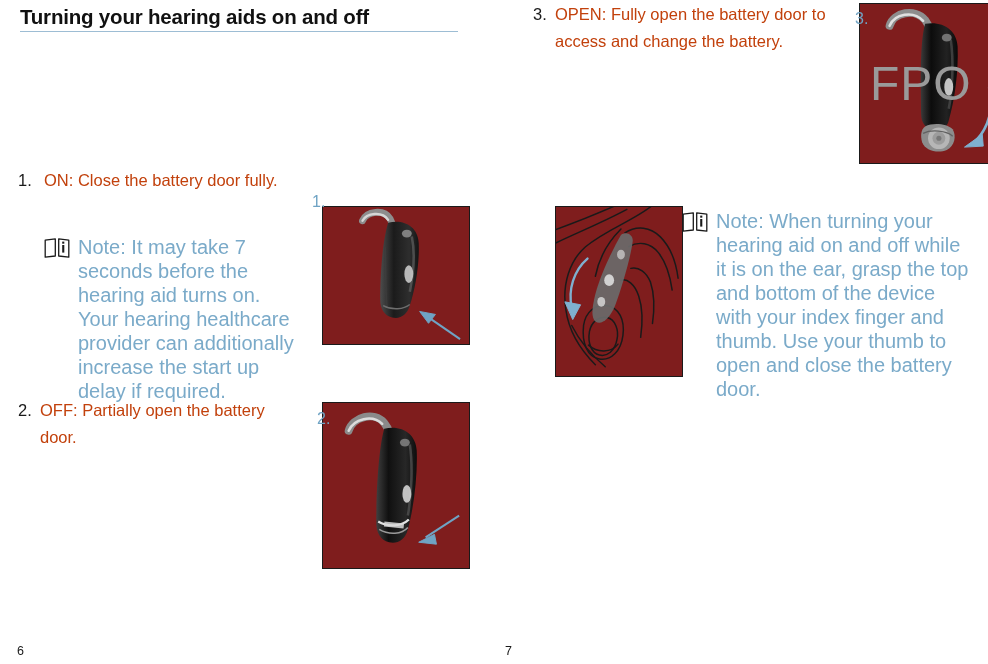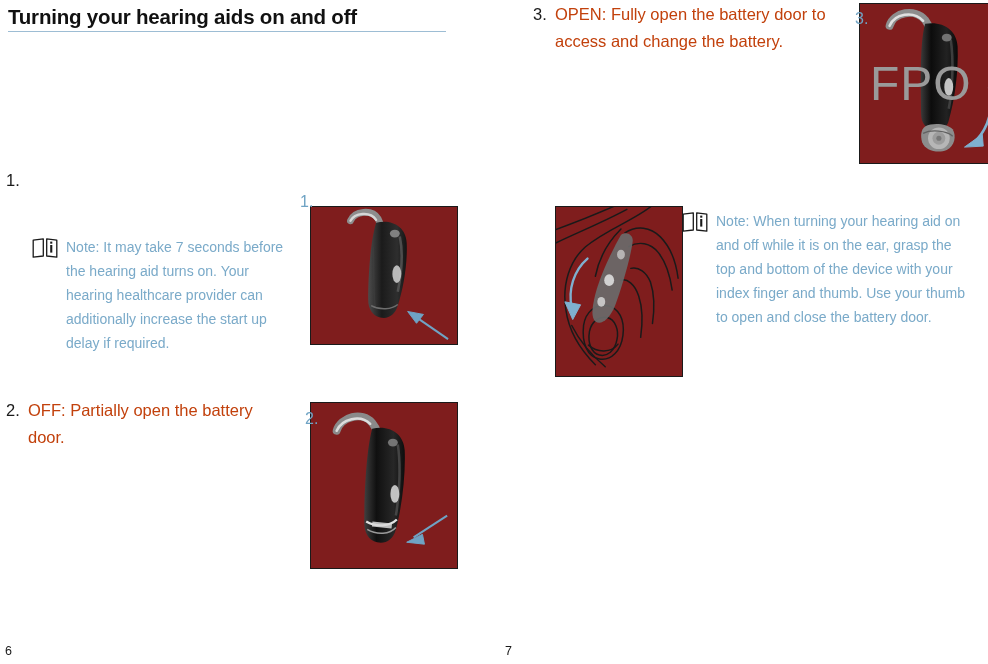--- a/index.html
+++ b/index.html
@@ -16,21 +16,21 @@
     color: #1a1a1a;
     -webkit-font-smoothing: antialiased;
   }
 
   
   .page {
     position: absolute;
     top: 0;
     height: 664px;
   }
-  .page-left  { left: 0;   width: 470px; padding-left: 32px; }
+  .page-left  { left: 12px;   width: 470px; padding-left: 32px; }
   .page-right { left: 518px; width: 470px; }
 
   
   .doc-heading {
     position: absolute;
     left: 8px;
     top: 4px;
     width: 438px;
     font-size: 20.5px;
     font-weight: bold;
@@ -89,21 +89,21 @@
   #step-3 .step-text { width: 278px; }
 
   
   .note {
     position: absolute;
     display: flex;
     align-items: flex-start;
   }
   .note-text {
     color: #7aaac9;
-    font-size: 14px;
+    font-size: 20px;
     line-height: 24px;
   }
   #note-1 { left: 32px; top: 235px; width: 262px; }
   #note-1 .note-text { width: 222px; }
   #note-2 { left: 682px; top: 209px; width: 302px; }
   #note-2 .note-text { width: 258px; }
 
   
   .ifu-icon {
     flex: 0 0 auto;
@@ -172,20 +172,21 @@
 
 <div class="page page-left">
 
   <div class="doc-heading">Turning your hearing aids on and off</div>
 
   <div class="heading-rule"></div>
 
 
   <div class="step" id="step-1">
     <div class="step-num">1.</div>
+    <div class="step-text">ON: Close the battery door fully.</div>
   </div>
 
   <div class="note" id="note-1">
     <span class="ifu-icon">
       <svg width="26" height="20" viewBox="0 0 26 20" xmlns="http://www.w3.org/2000/svg">
         <path d="M1.2 2.2 L11.3 0.9 L11.3 18.0 L1.2 19.1 Z" fill="#ffffff" stroke="#1a1a1a" stroke-width="1.3" stroke-linejoin="round"></path>
         <path d="M24.8 2.2 L14.7 0.9 L14.7 18.0 L24.8 19.1 Z" fill="#ffffff" stroke="#1a1a1a" stroke-width="1.3" stroke-linejoin="round"></path>
         <rect x="18.2" y="3.6" width="2.1" height="2.1" fill="#1a1a1a"></rect>
         <rect x="18.2" y="7.0" width="2.1" height="7.6" fill="#1a1a1a"></rect>
       </svg>

